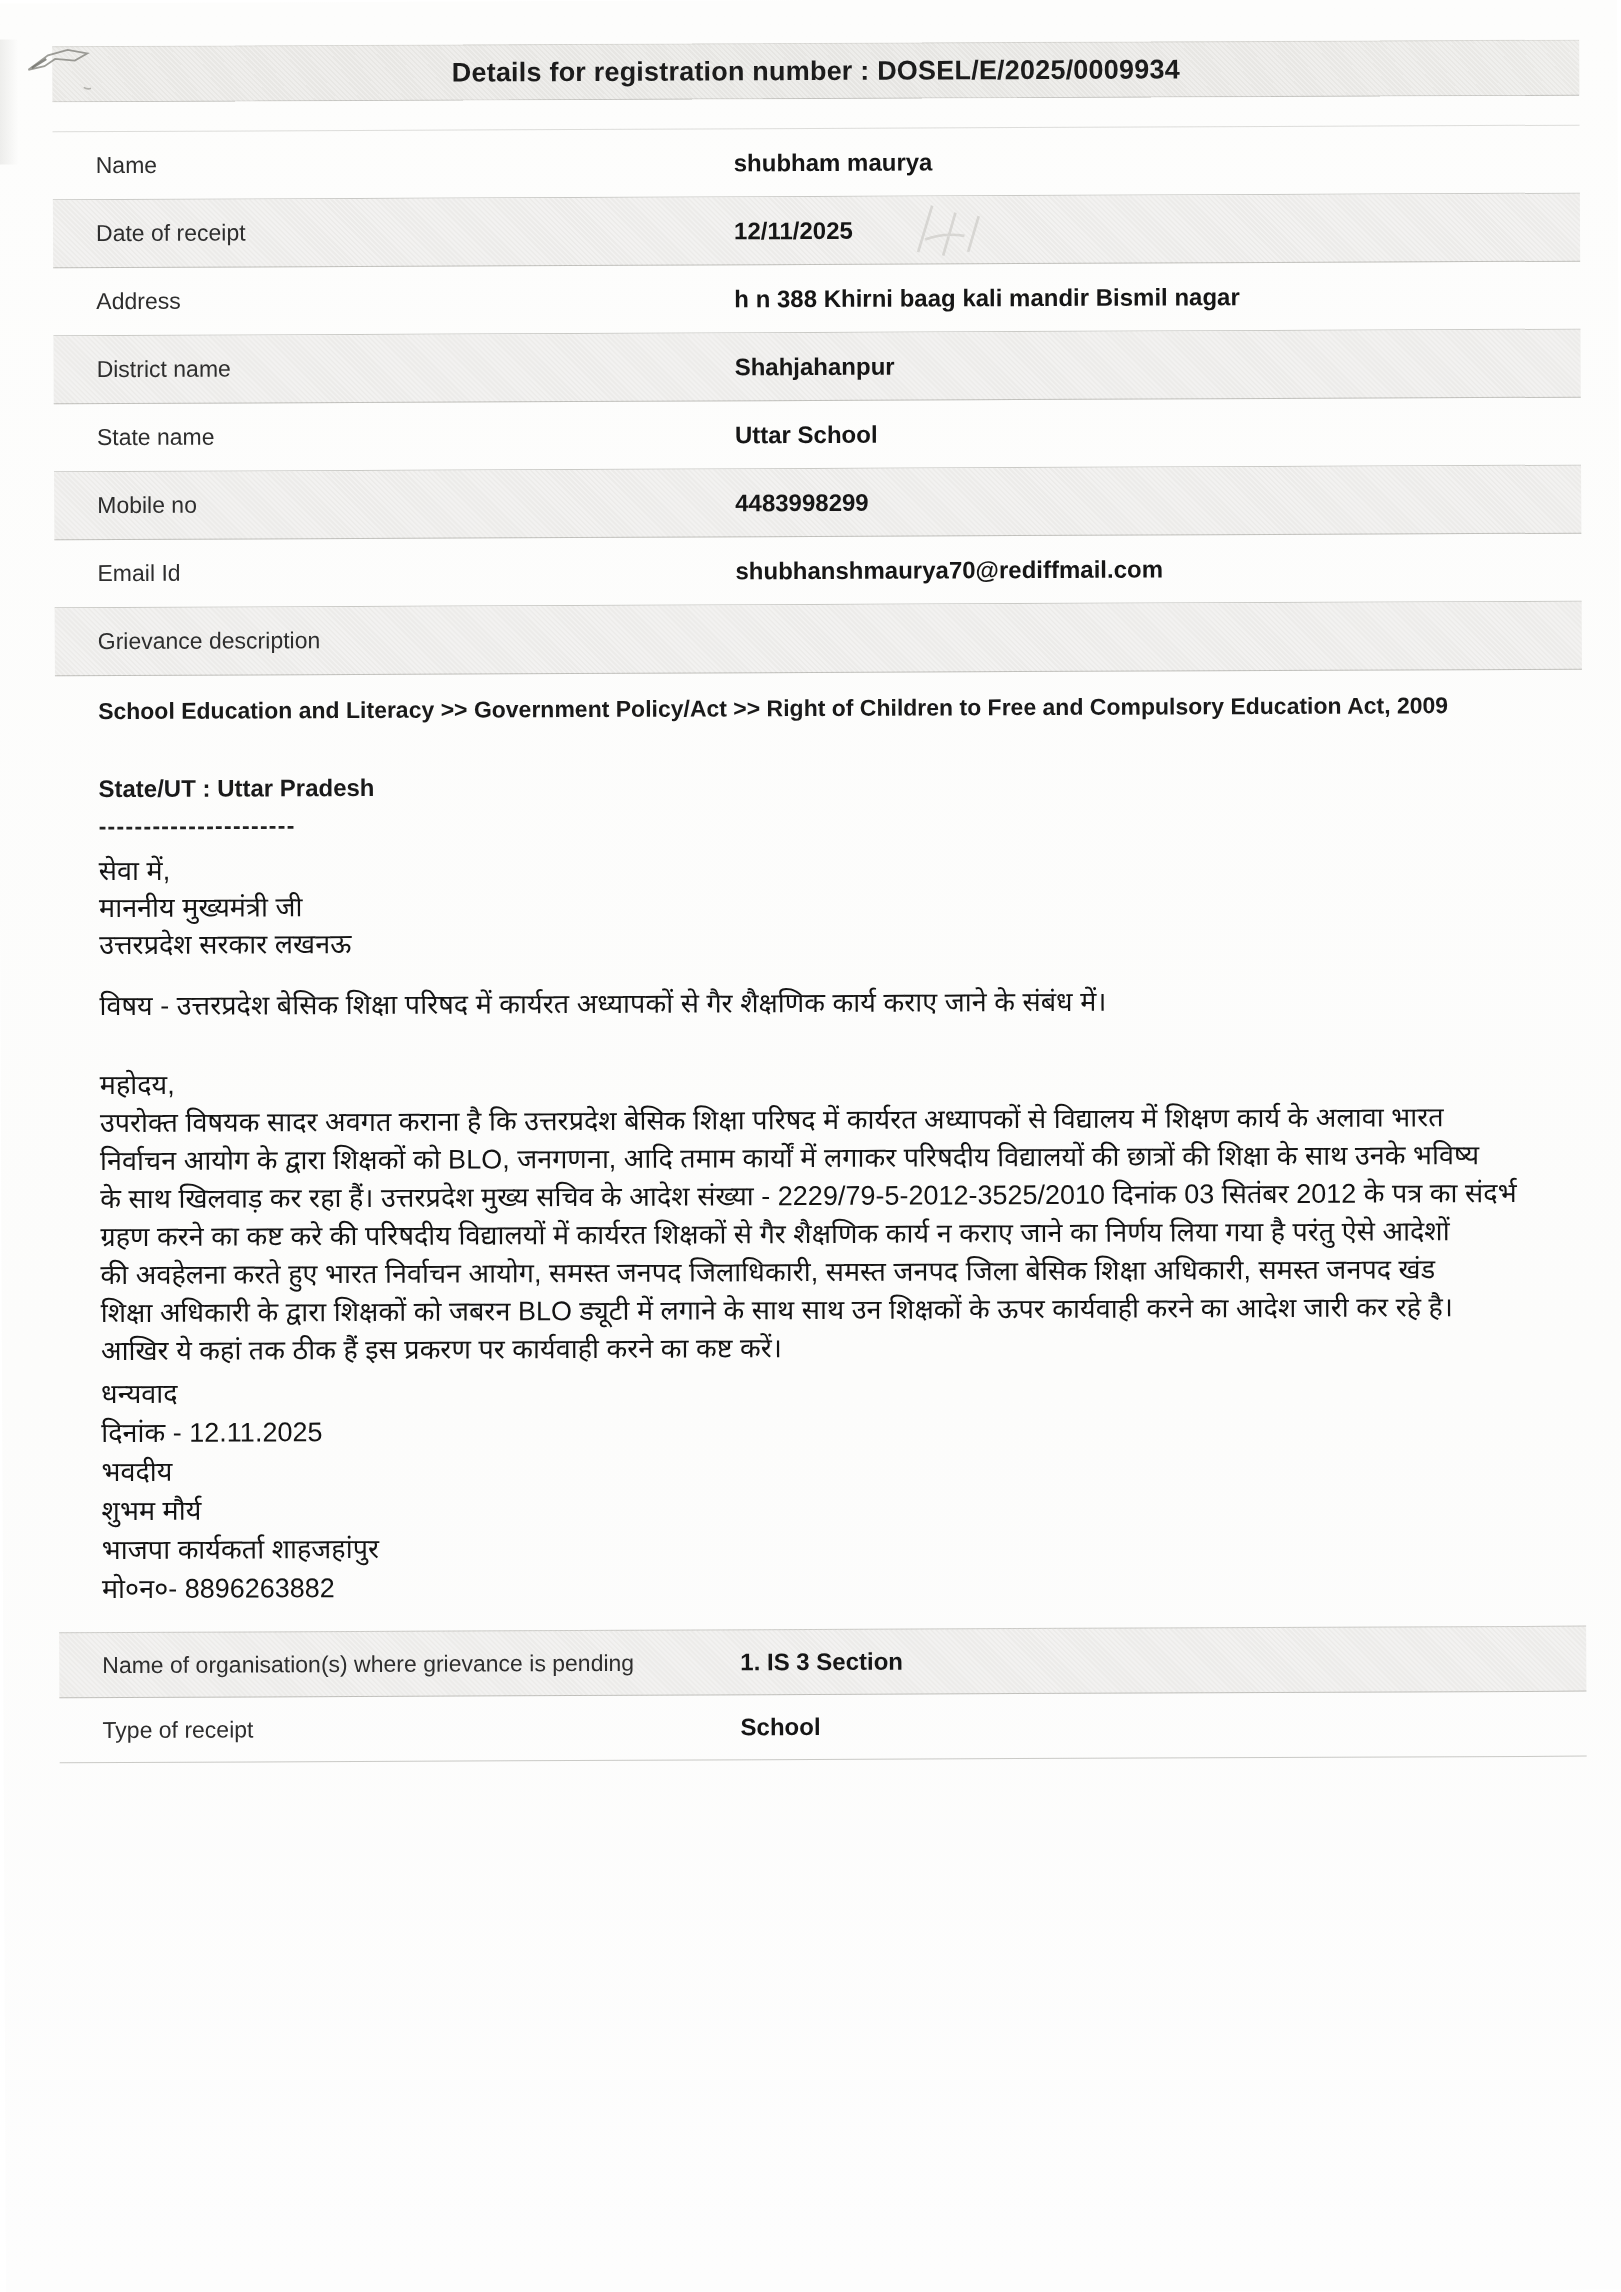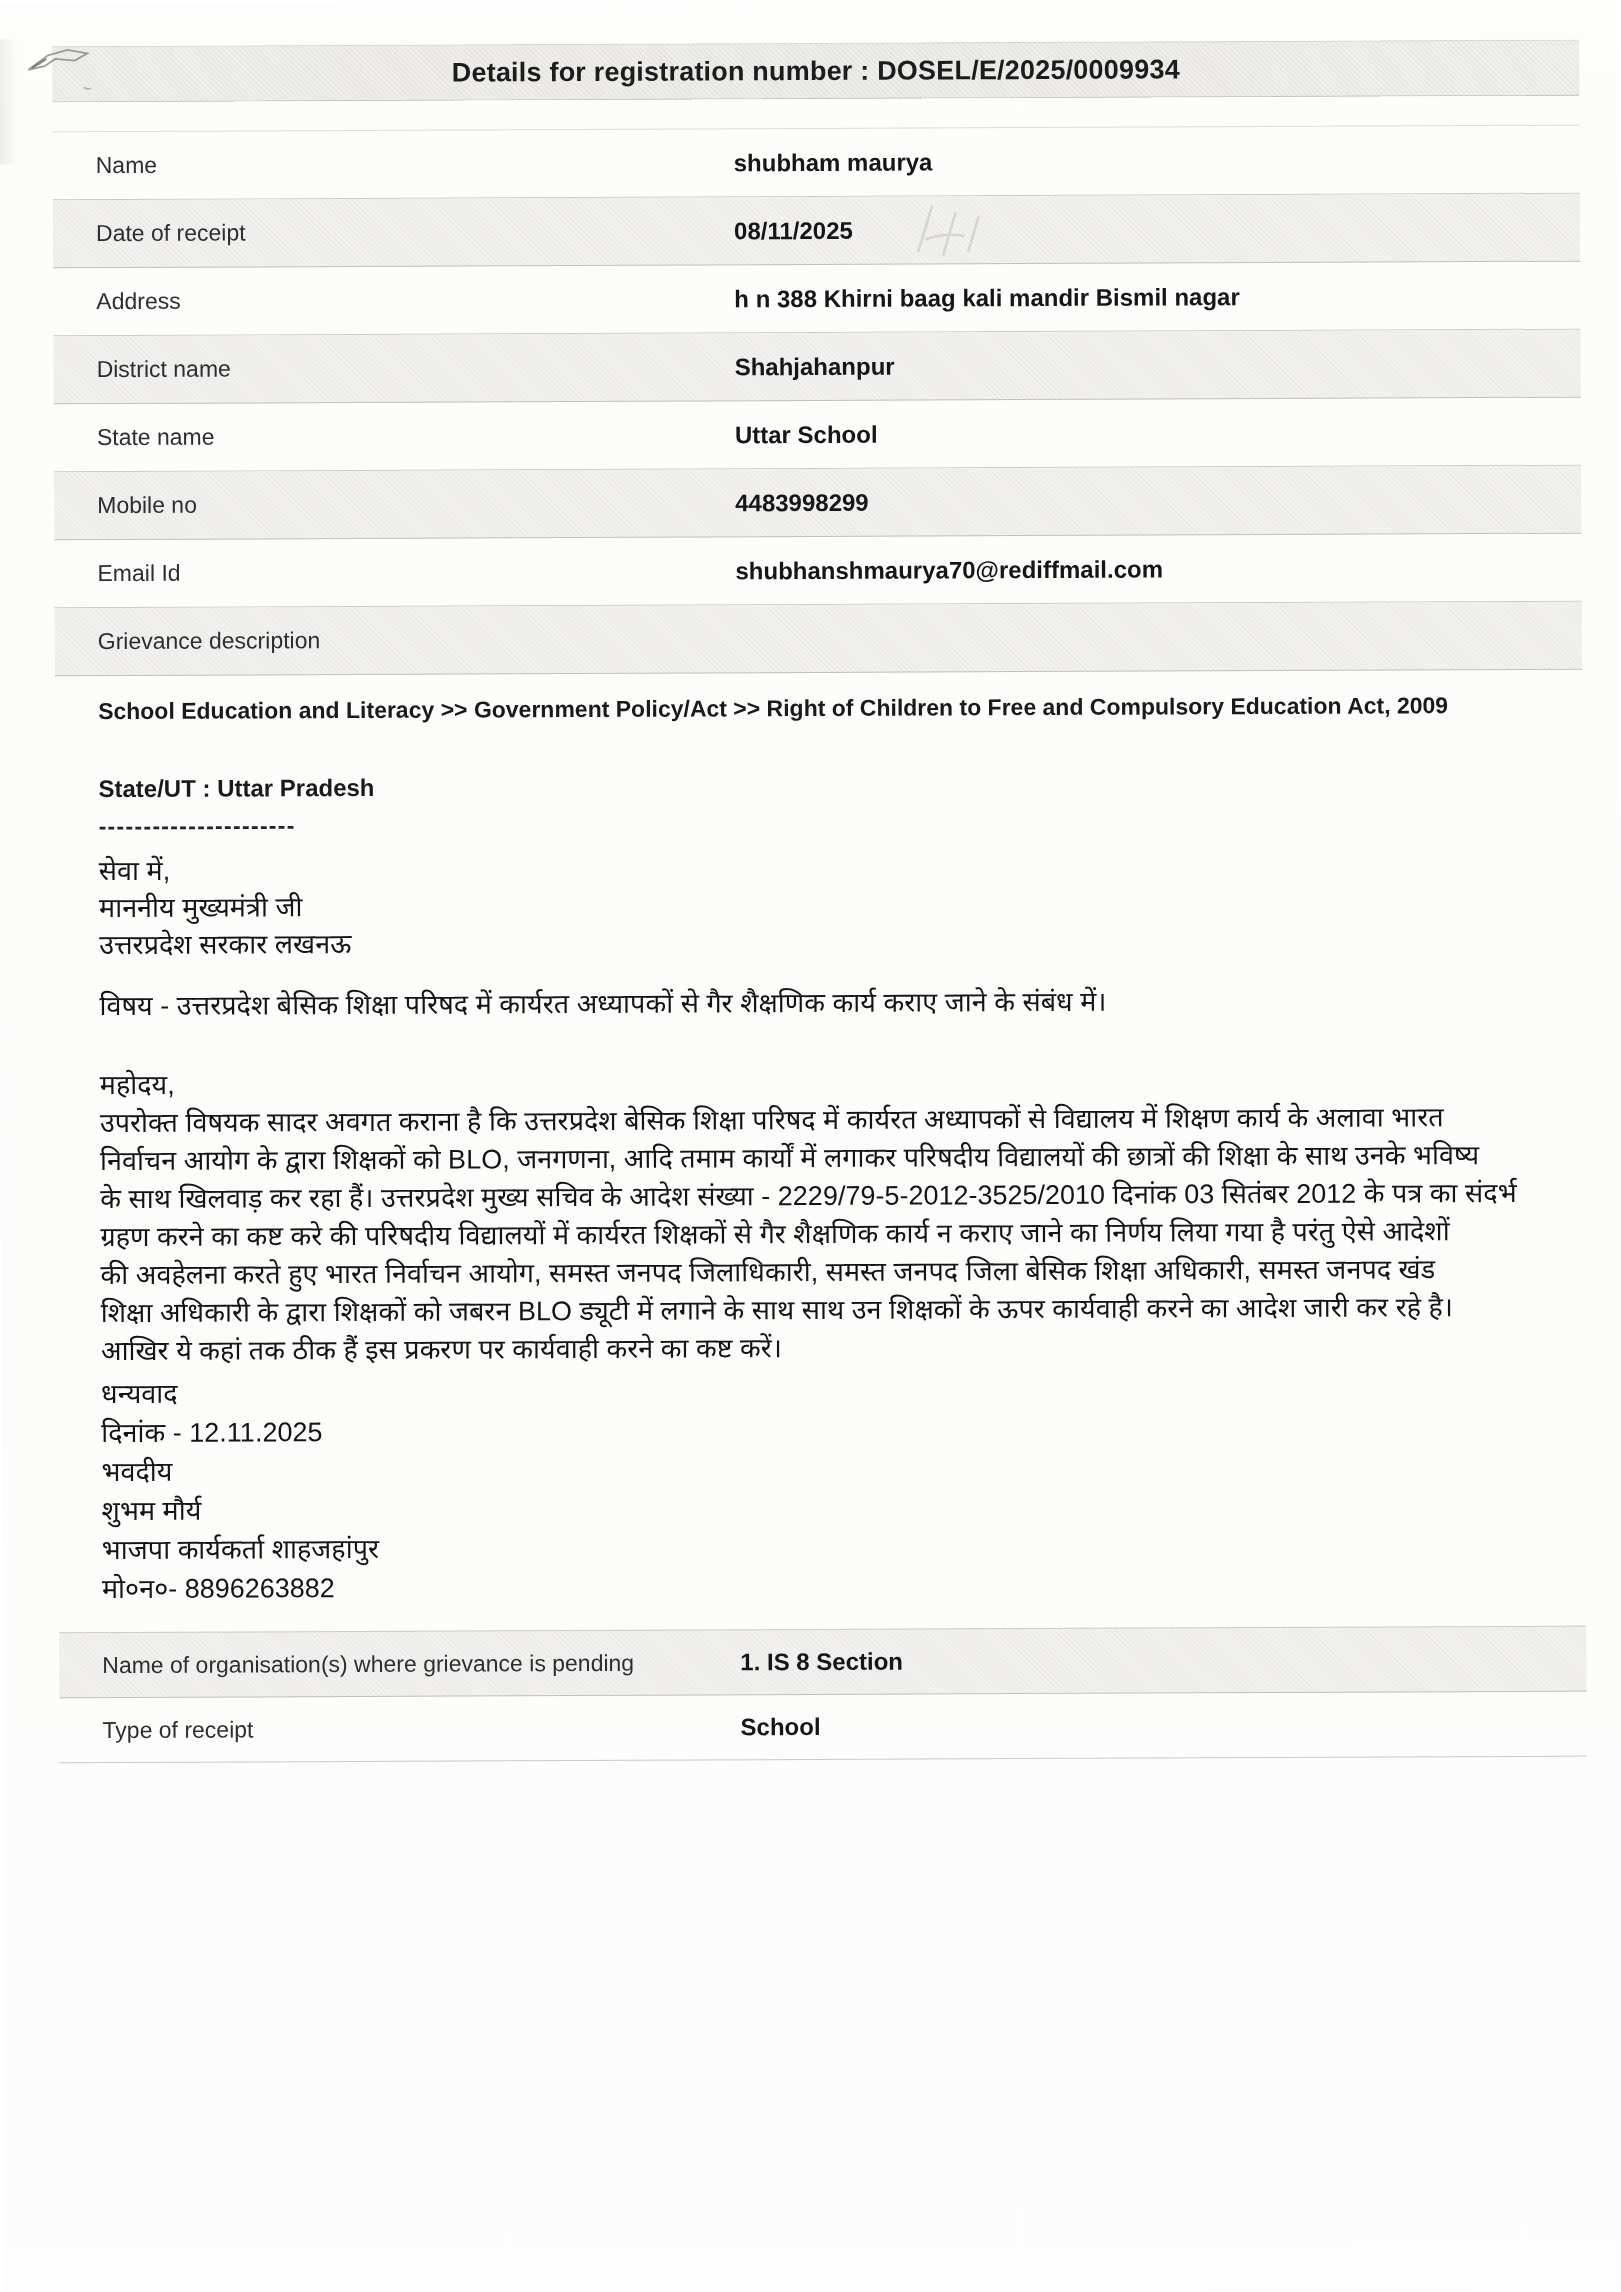--- a/index.html
+++ b/index.html
@@ -108,21 +108,21 @@
       <div class="title">Details for registration number : DOSEL/E/2025/0009934</div>
     </div>
 
     <div class="dtable">
       <div class="drow">
         <div class="dlabel">Name</div>
         <div class="dvalue">shubham maurya</div>
       </div>
       <div class="drow shaded">
         <div class="dlabel">Date of receipt</div>
-        <div class="dvalue">08/11/2025</div>
+        <div class="dvalue">12/11/2025</div>
       </div>
       <div class="drow">
         <div class="dlabel">Address</div>
         <div class="dvalue">h n 388 Khirni baag kali mandir Bismil nagar</div>
       </div>
       <div class="drow shaded">
         <div class="dlabel">District name</div>
         <div class="dvalue">Shahjahanpur</div>
       </div>
       <div class="drow">
@@ -177,21 +177,21 @@
         <div class="hl">शुभम मौर्य</div>
         <div class="hl">भाजपा कार्यकर्ता शाहजहांपुर</div>
         <div class="hl">मो०न०- 8896263882</div>
       </div>
 
     </div>
 
     <div class="ftable">
       <div class="frow shaded">
         <div class="dlabel">Name of organisation(s) where grievance is pending</div>
-        <div class="dvalue">1. IS 8 Section</div>
+        <div class="dvalue">1. IS 3 Section</div>
       </div>
       <div class="frow">
         <div class="dlabel">Type of receipt</div>
         <div class="dvalue">School</div>
       </div>
     </div>
 
   </div>
 </div>
 

